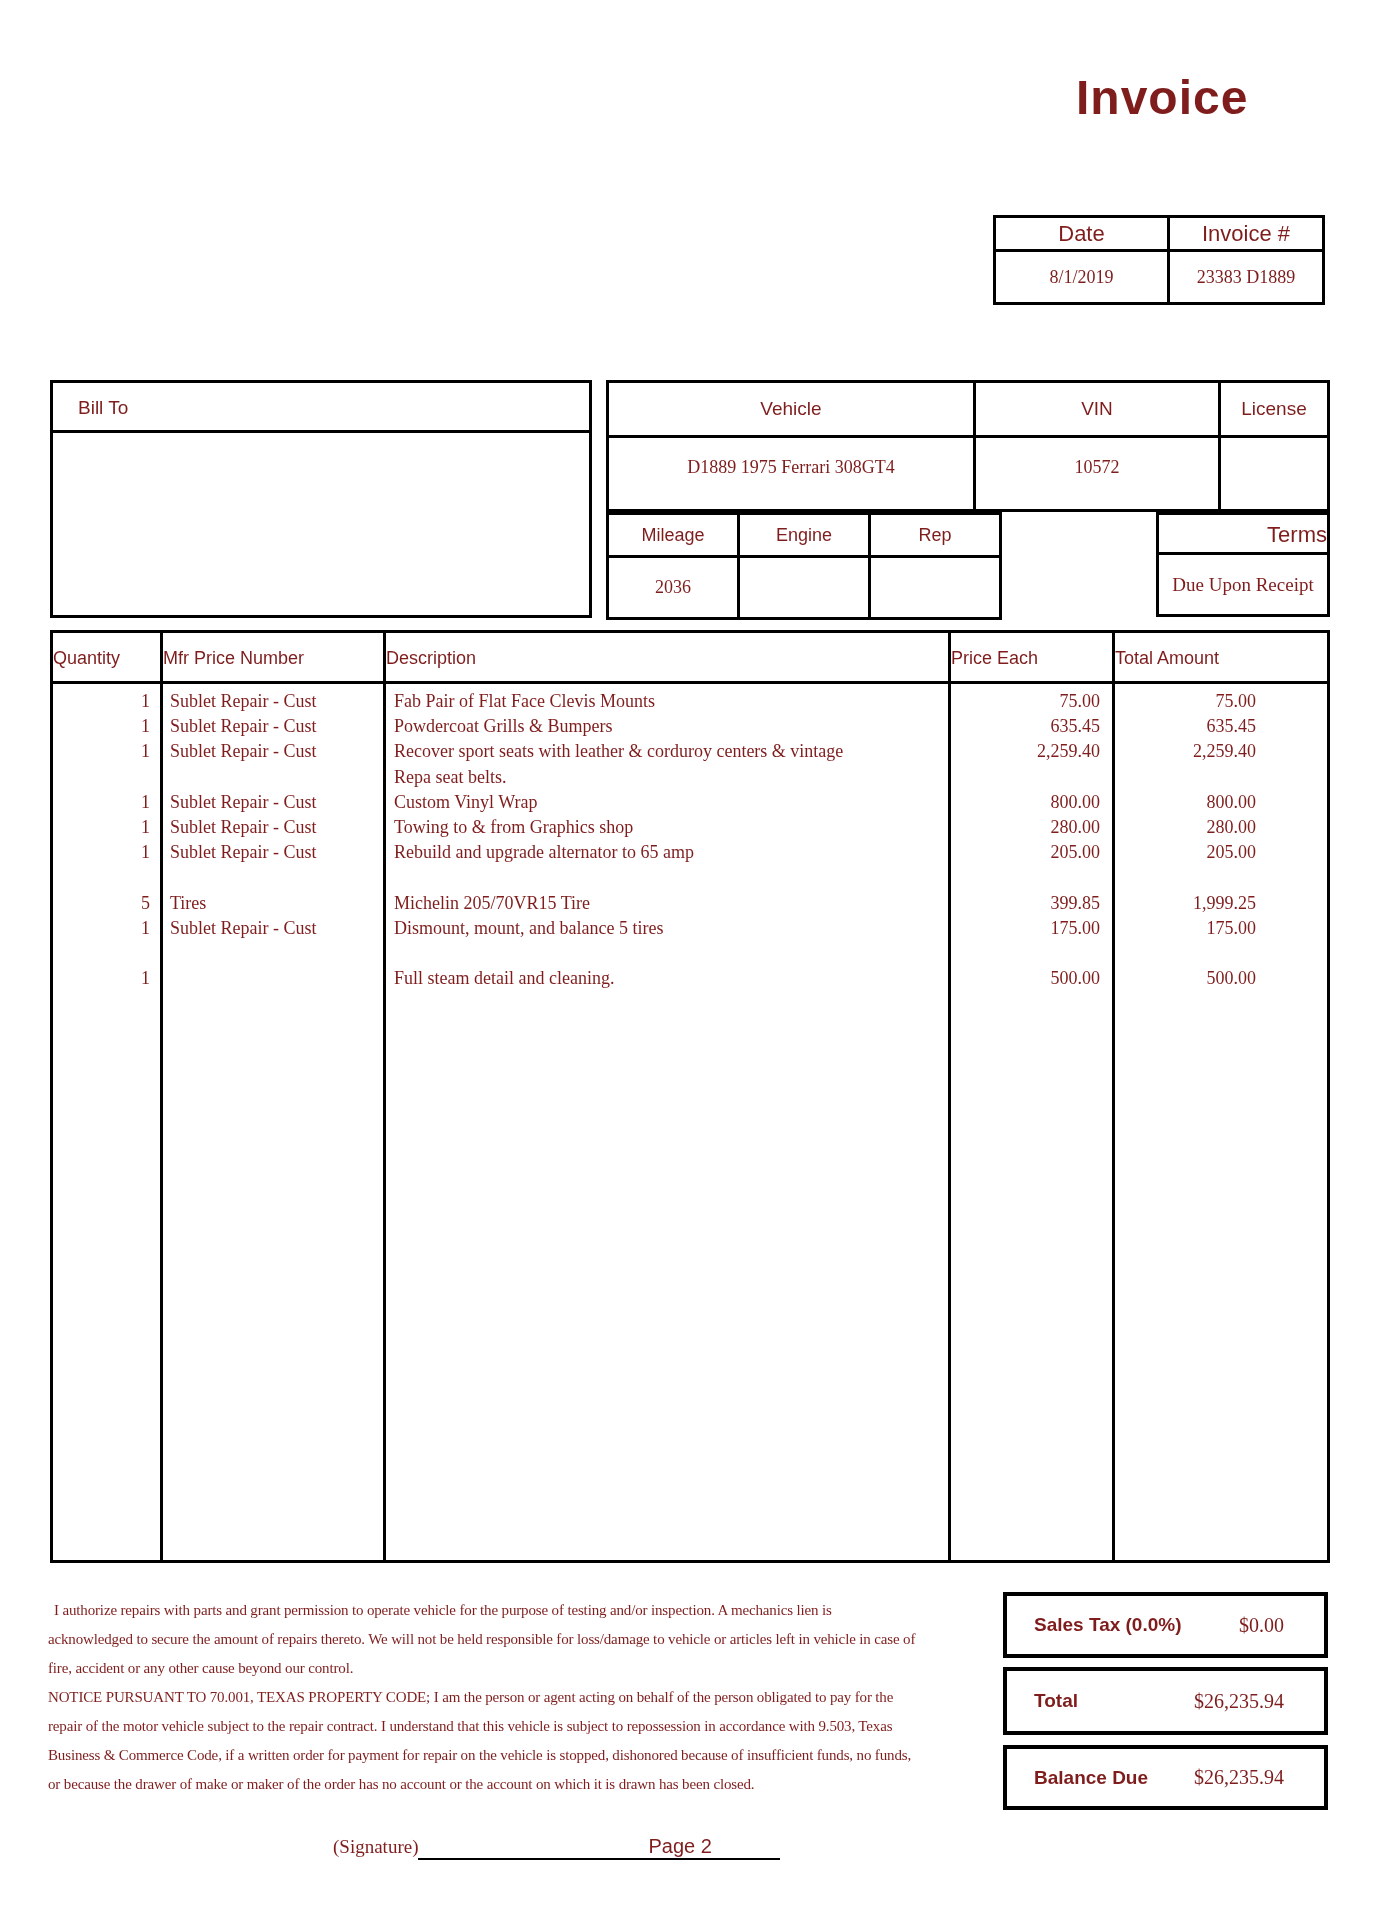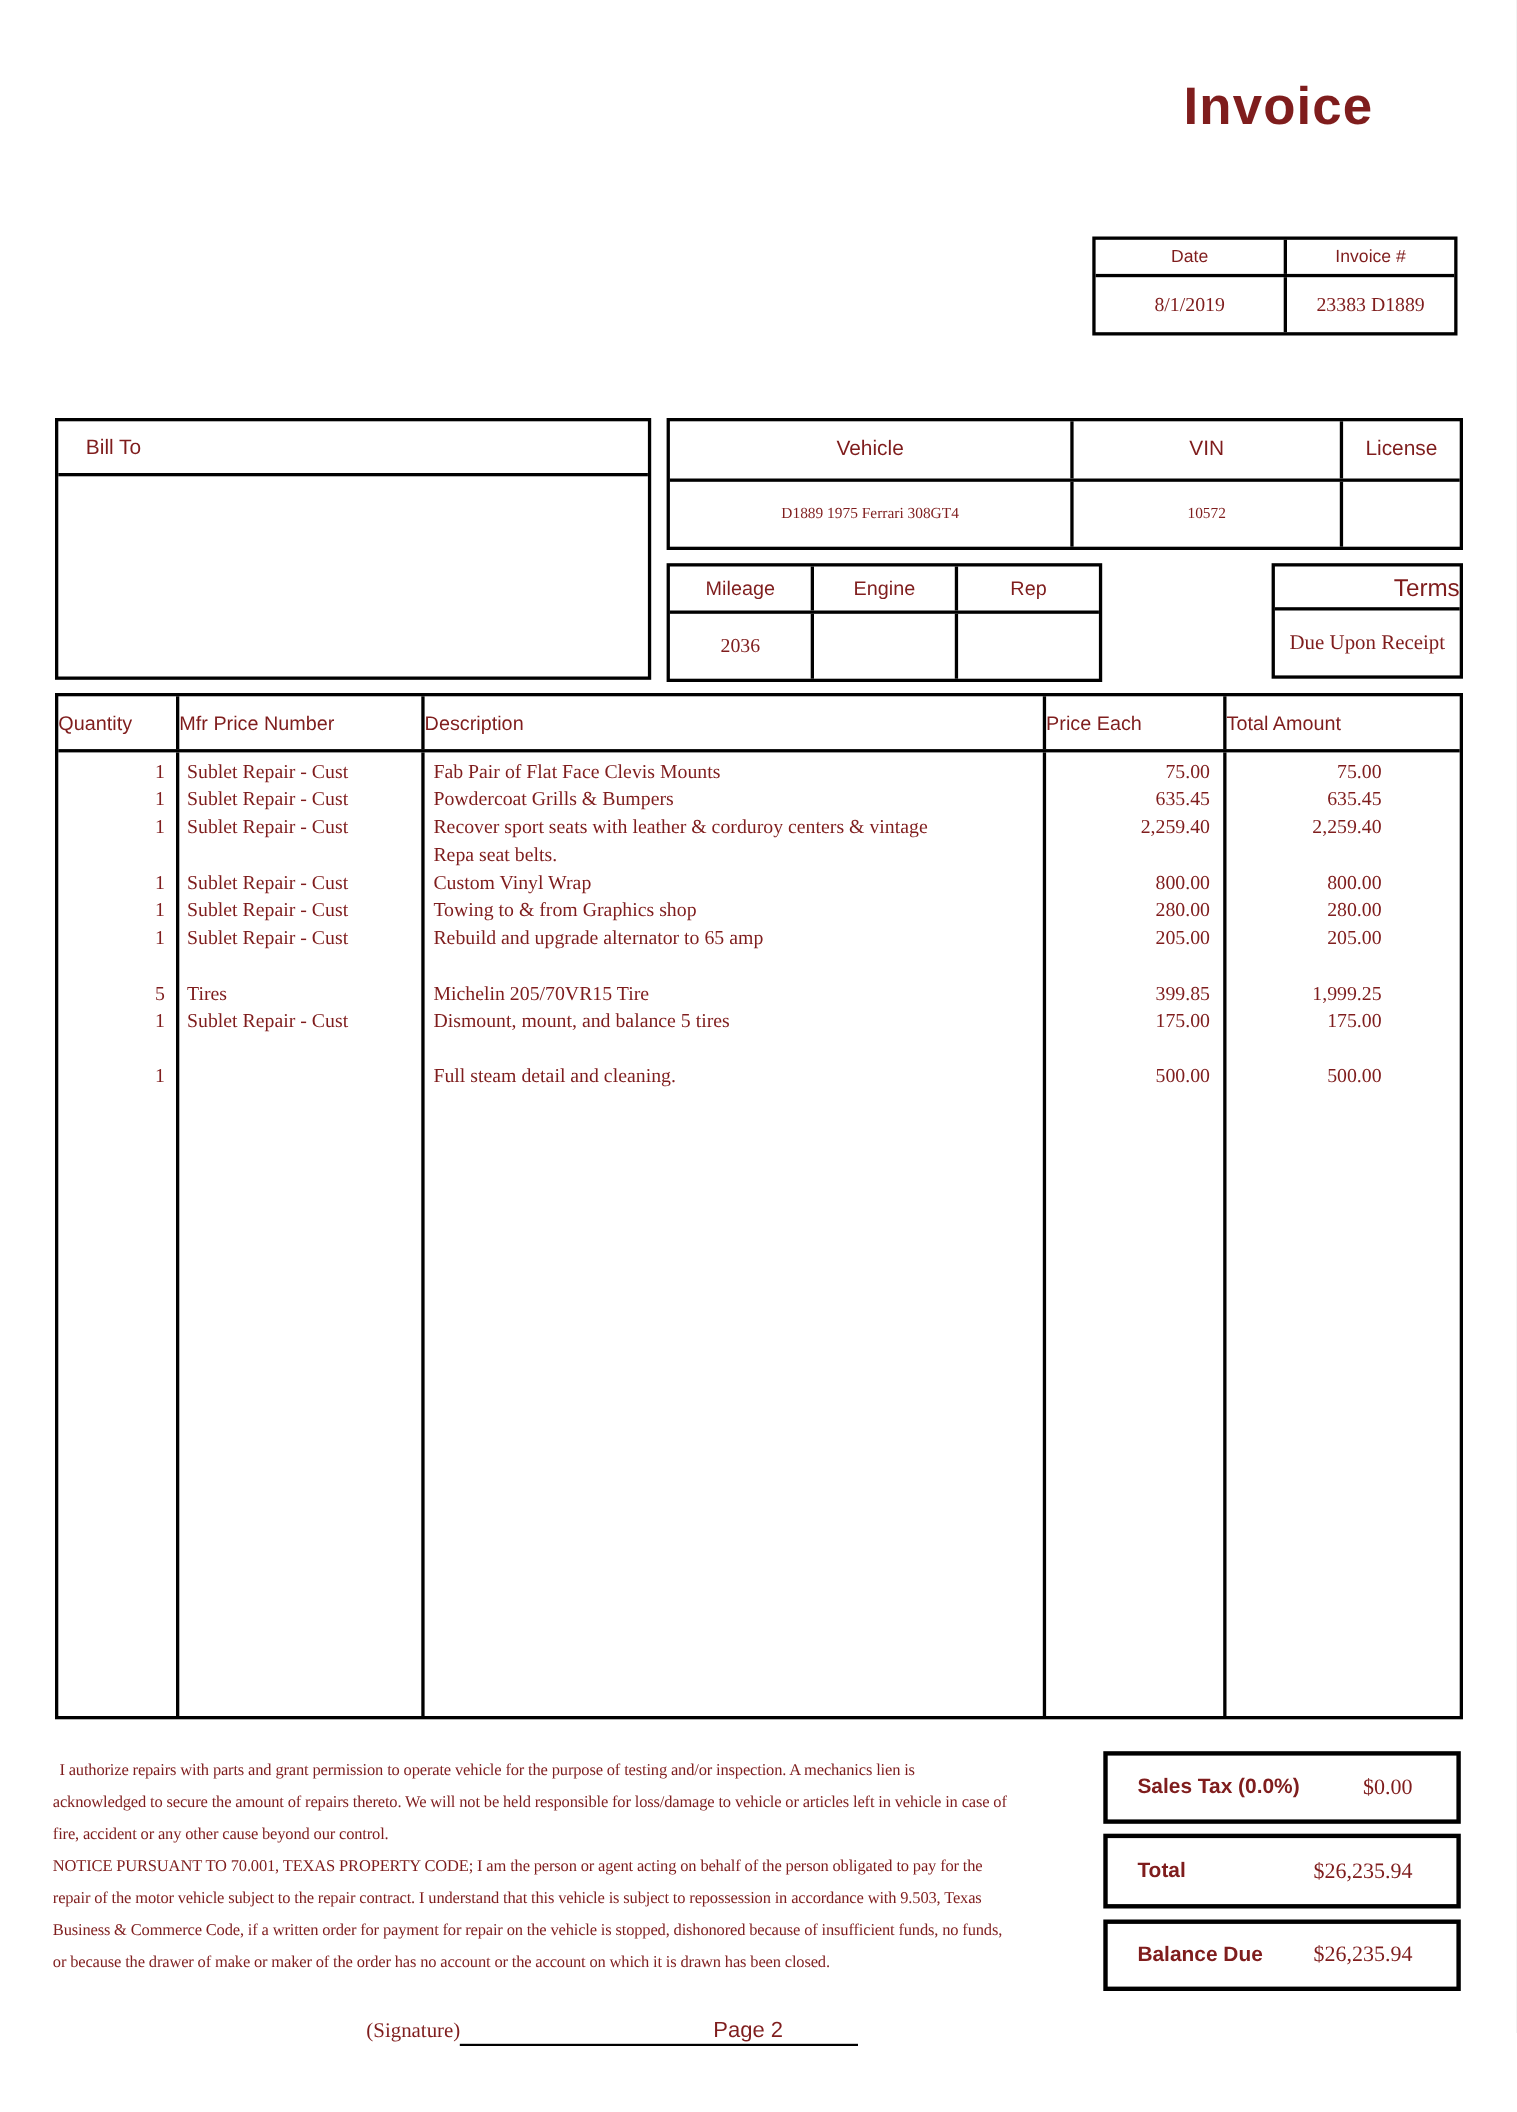--- a/index.html
+++ b/index.html
@@ -17,38 +17,38 @@
     font-family:"Liberation Sans", sans-serif;
     font-size:48px; font-weight:bold; letter-spacing:1px;
   }
 
   
   .date-table { position:absolute; left:993px; top:215px; width:332px; border:3px solid #000; }
   .date-table .hdr-row { display:flex; border-bottom:3px solid #000; }
   .date-table .val-row { display:flex; }
   .date-table .c1 { width:174px; border-right:3px solid #000; }
   .date-table .c2 { width:152px; }
-  .date-table .hdr-row div { height:31px; line-height:31px; text-align:center; font-family:"Liberation Sans", sans-serif; font-size:16px; }
+  .date-table .hdr-row div { height:31px; line-height:31px; text-align:center; font-family:"Liberation Sans", sans-serif; font-size:22px; }
   .date-table .val-row div { height:50px; line-height:50px; text-align:center; font-size:18px; }
 
   
   .billto-box { position:absolute; left:50px; top:380px; width:542px; height:238px; border:3px solid #000; }
   .billto-head { height:50px; line-height:50px; border-bottom:3px solid #000; padding-left:25px;
                  font-family:"Liberation Sans", sans-serif; font-size:19px; }
   .billto-body { height:100%; }
 
   
   .vehicle-table { position:absolute; left:606px; top:380px; width:724px; border:3px solid #000; }
   .vehicle-table .row { display:flex; }
   .vehicle-table .row.hdr { border-bottom:3px solid #000; }
   .vehicle-table .cv { width:367px; border-right:3px solid #000; }
   .vehicle-table .cn { width:245px; border-right:3px solid #000; }
   .vehicle-table .cl { width:106px; }
   .vehicle-table .hdr div { height:52px; line-height:52px; text-align:center; font-family:"Liberation Sans", sans-serif; font-size:19px; }
-  .vehicle-table .val div { height:59px; line-height:59px; text-align:center; font-size:14px; }
+  .vehicle-table .val div { height:71px; line-height:59px; text-align:center; font-size:18px; }
 
   
   .mer-table { position:absolute; left:606px; top:512px; width:396px; border:3px solid #000; }
   .mer-table .row { display:flex; }
   .mer-table .row.hdr { border-bottom:3px solid #000; }
   .mer-table .cm, .mer-table .ce { width:131px; border-right:3px solid #000; }
   .mer-table .cr { width:128px; }
   .mer-table .hdr div { height:40px; line-height:40px; text-align:center; font-family:"Liberation Sans", sans-serif; font-size:18px; }
   .mer-table .val div { height:59px; line-height:59px; text-align:center; font-size:18px; }
 

